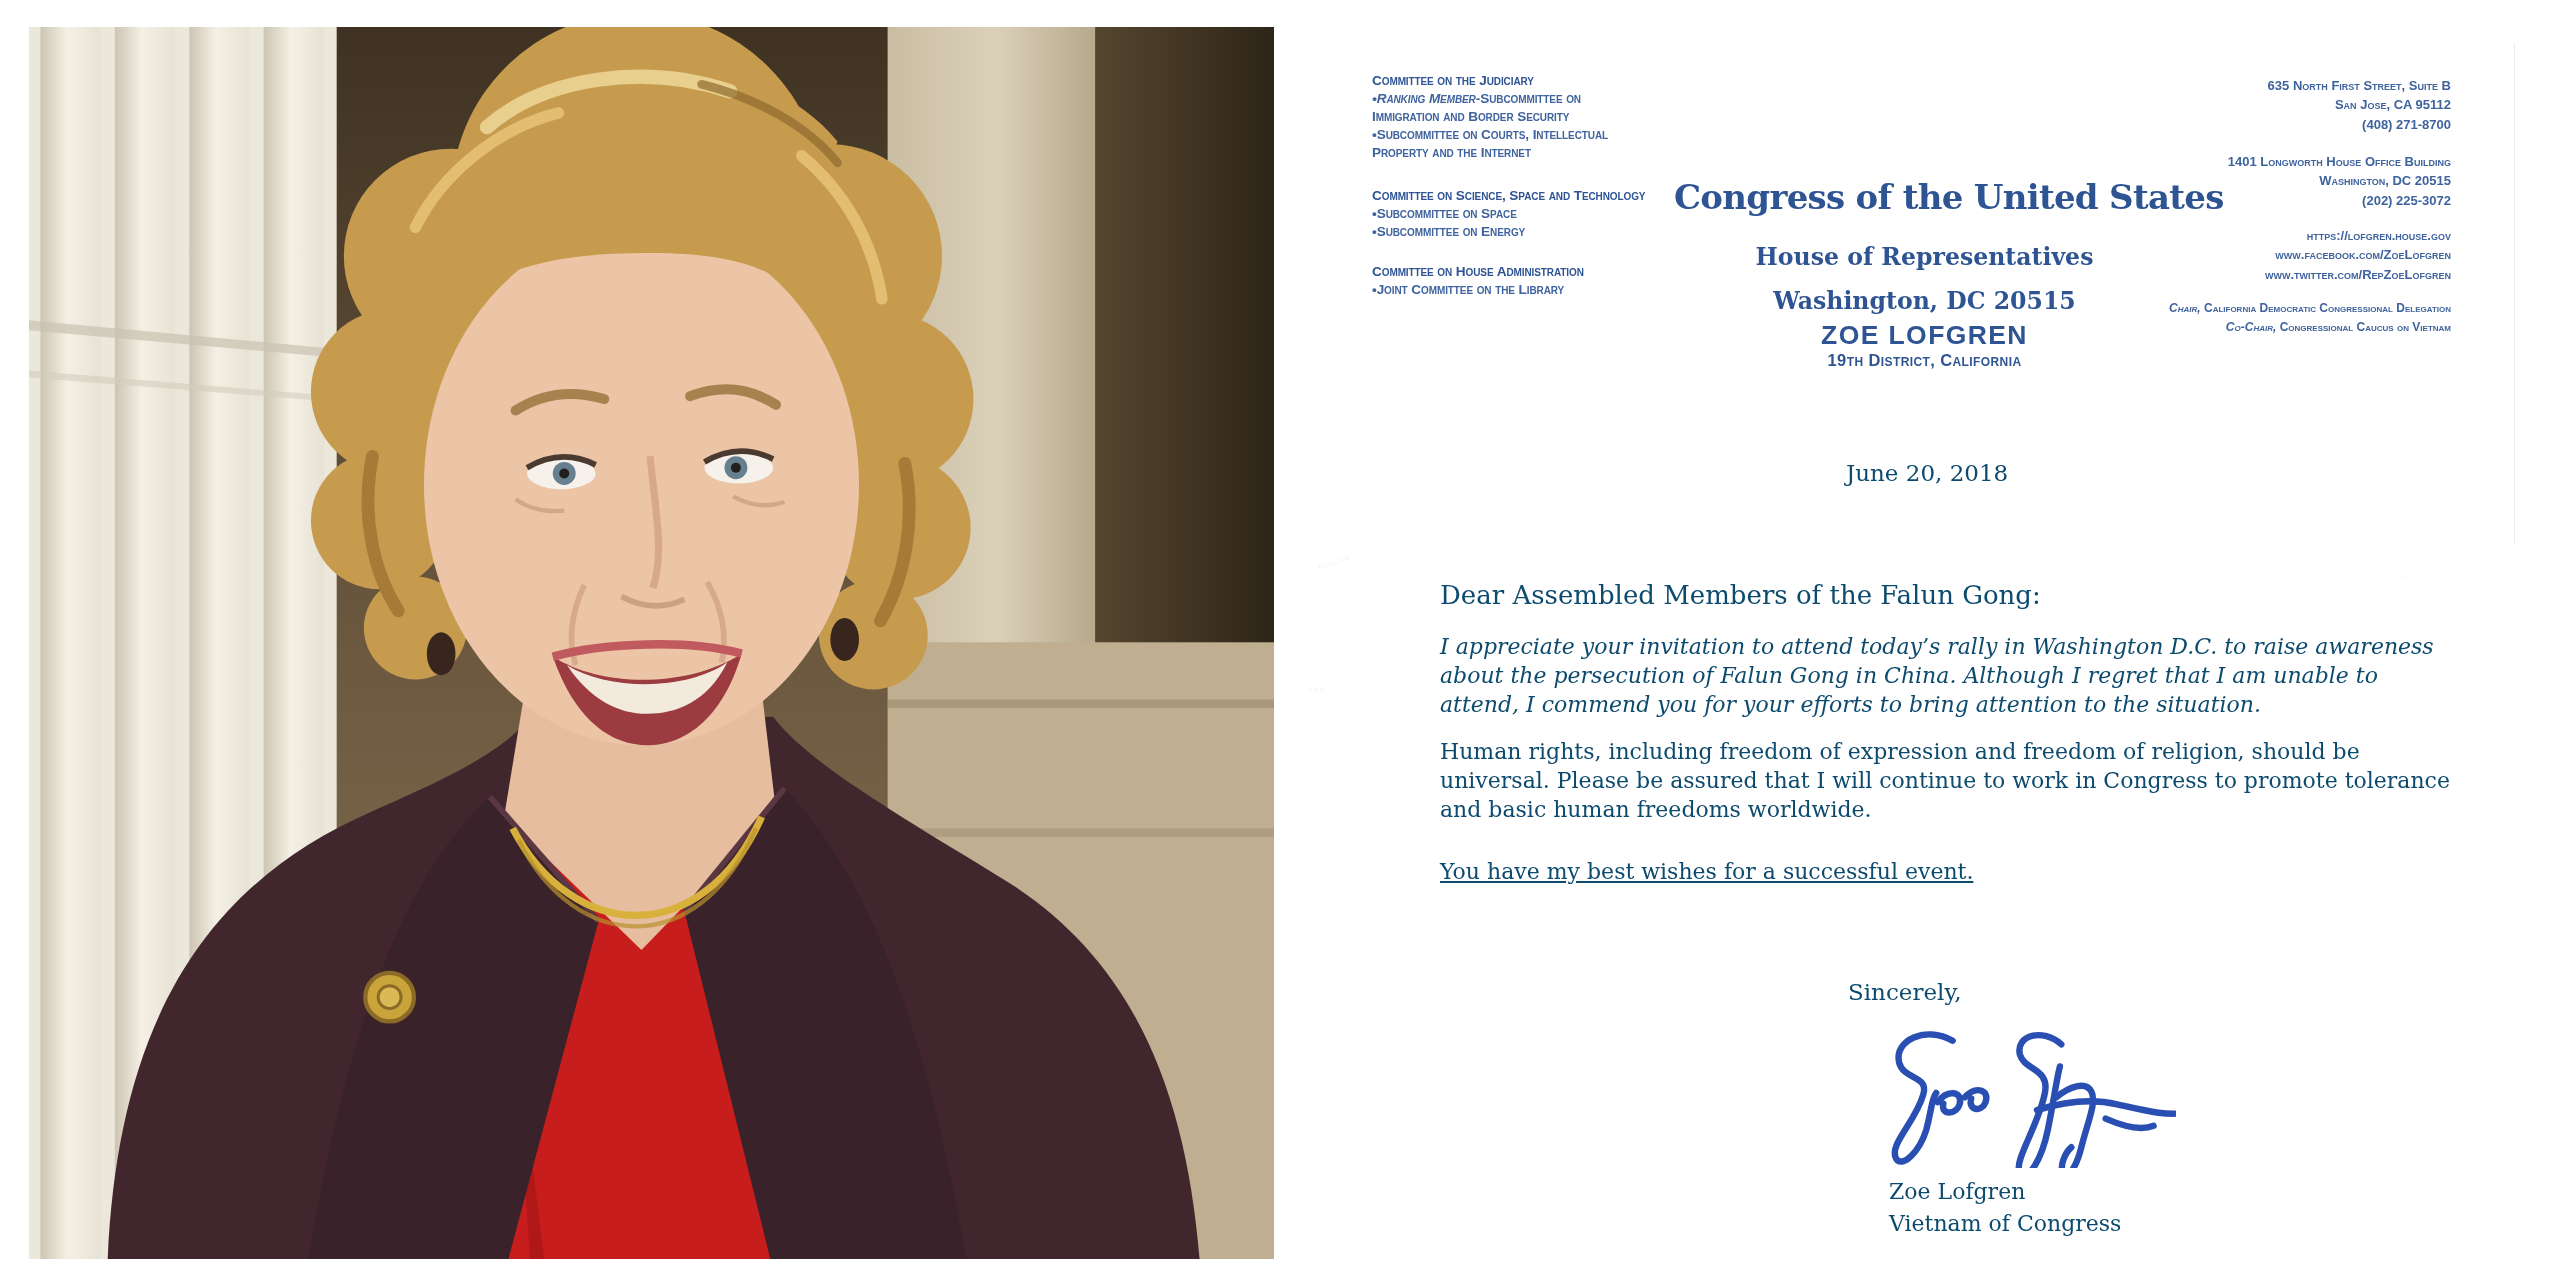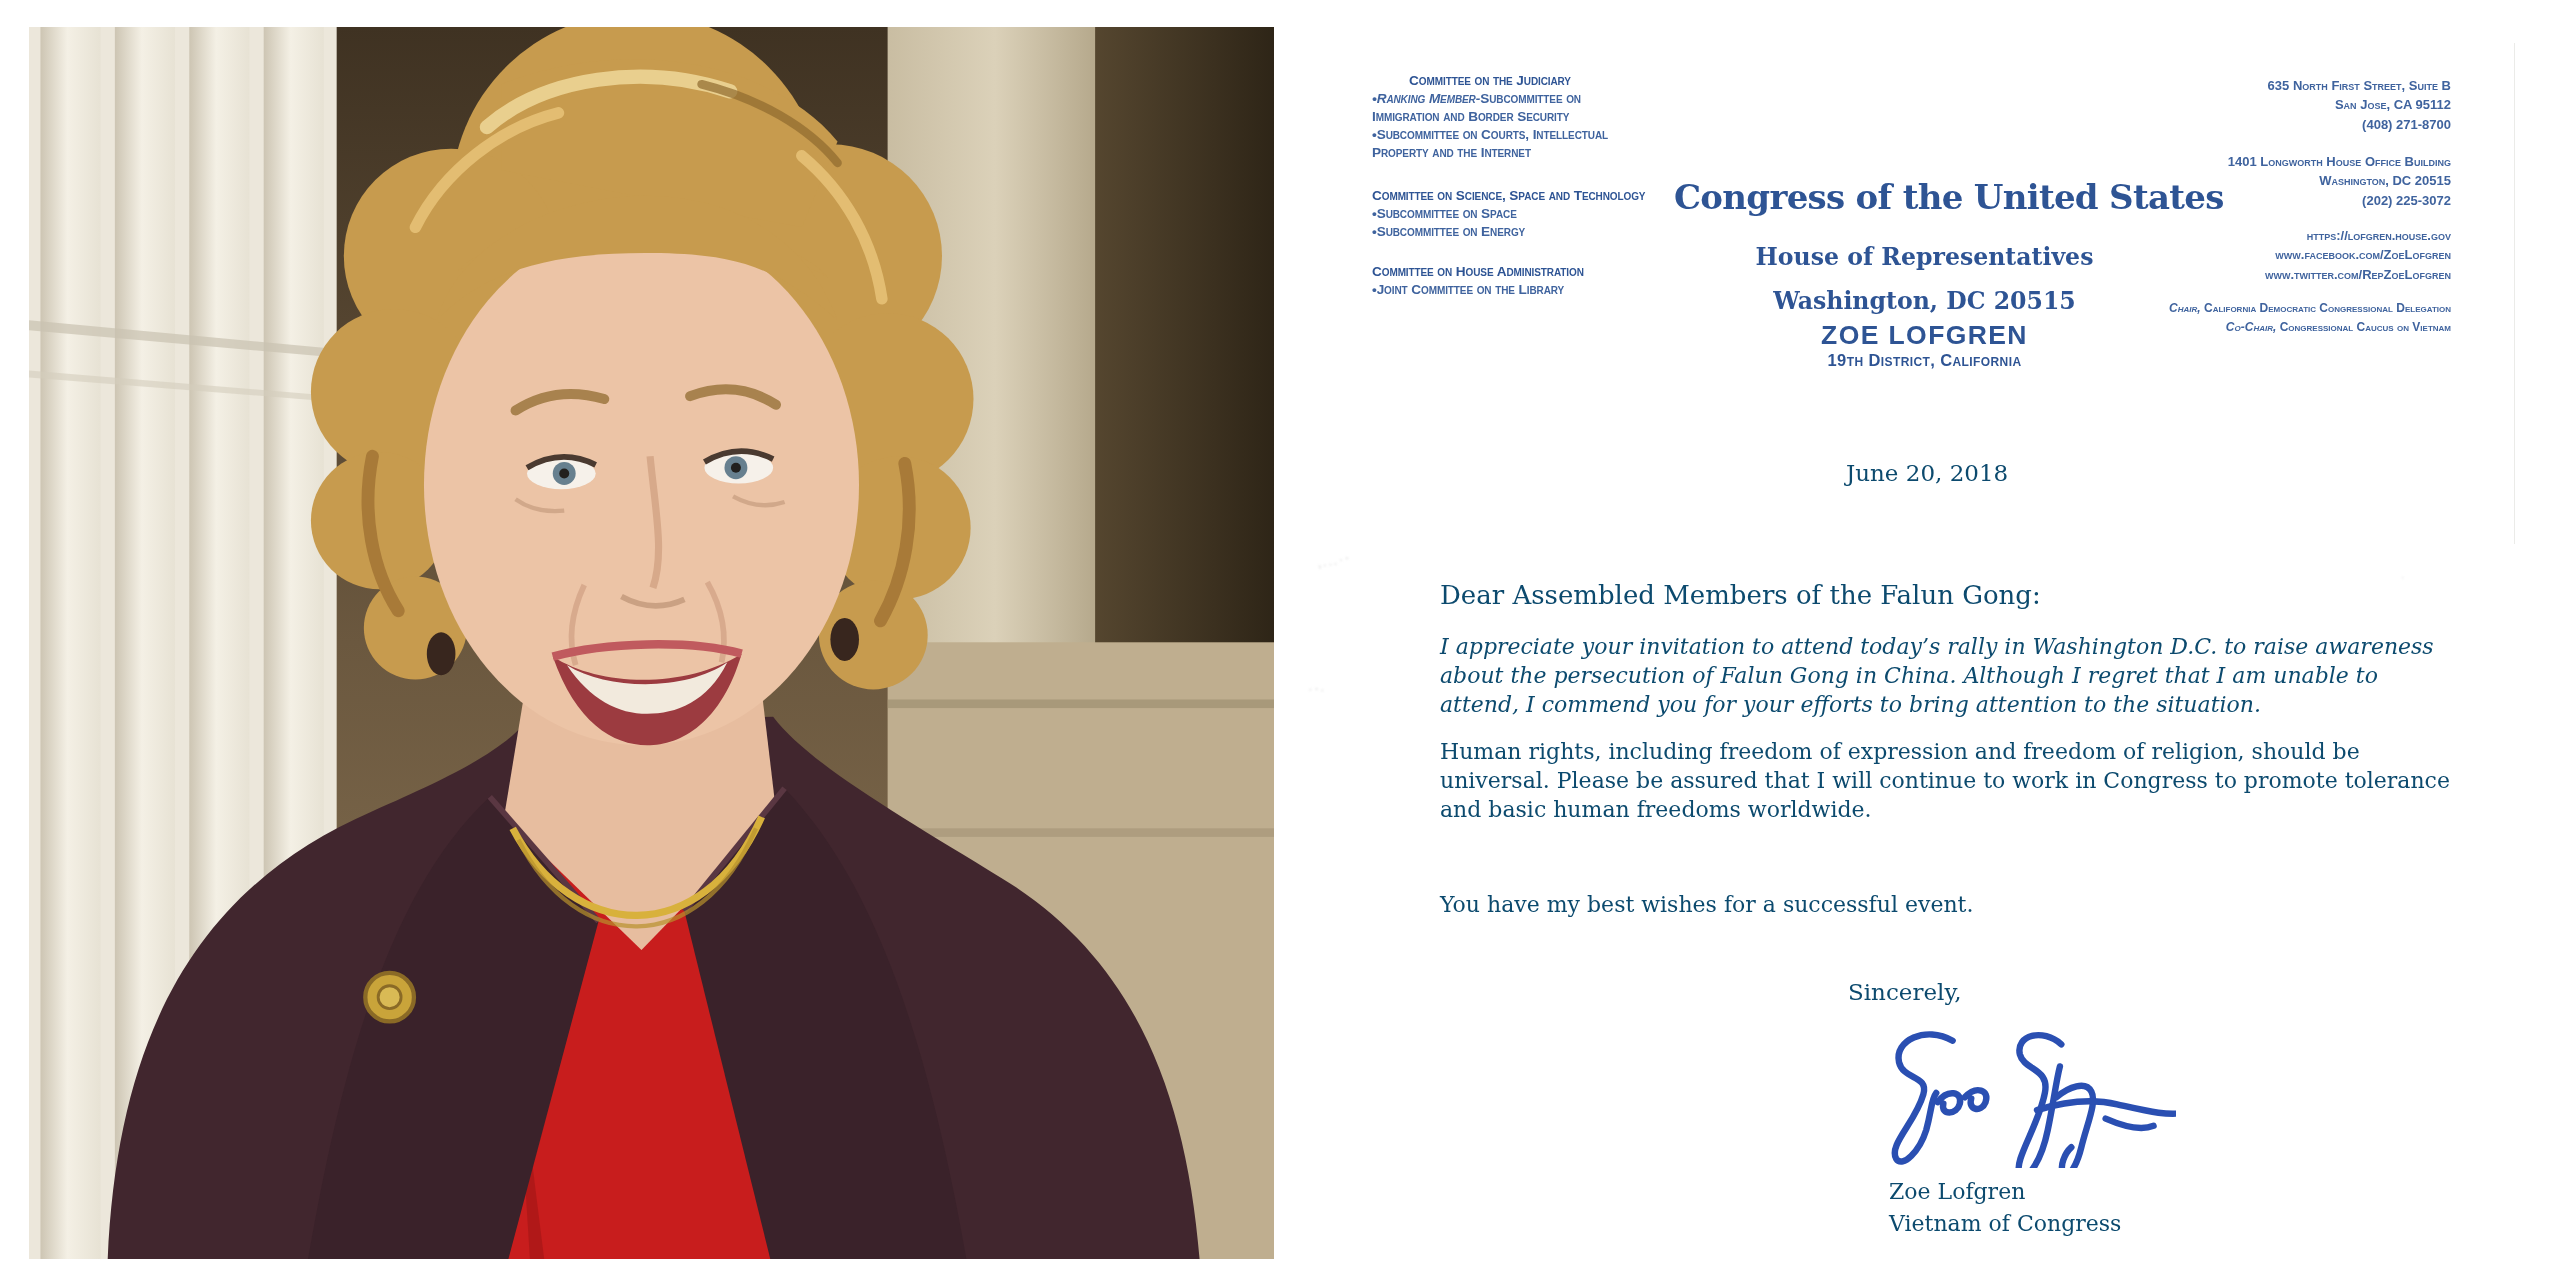--- a/index.html
+++ b/index.html
@@ -11,21 +11,21 @@
   .photo { position:absolute; left:29px; top:27px; width:1245px; height:1232px; overflow:hidden; }
   .photo svg { display:block; width:100%; height:100%; }
 
   
   .letter { position:absolute; left:1288px; top:0; width:1288px; height:1288px; background:#ffffff; }
 
   
   .committees { position:absolute; left:84px; top:0; width:301px; }
   .cm-group { position:absolute; left:0; }
   .cm-title { font-variant:small-caps; font-weight:bold; font-size:13.6px; letter-spacing:-0.1px;
-              color:#2e5494; line-height:18px; white-space:nowrap;text-align:center; }
+              color:#2e5494; line-height:18px; white-space:nowrap; }
   .cm-line  { font-variant:small-caps; font-weight:bold; font-size:13.6px; letter-spacing:-0.1px;
               color:#3f639e; line-height:18px; white-space:nowrap; }
   .cm-line em, .role-line em { font-style:italic; font-weight:bold; }
 
   
   .masthead { position:absolute; left:386px; top:0; width:501px; text-align:center; }
   .mast-congress { position:absolute; left:0; top:177px; width:501px;
       font-family:"DejaVu Serif", serif; font-weight:bold; font-size:34px; letter-spacing:-0.7px;
       color:#2e5494; white-space:nowrap; }
   .mast-house { position:absolute; left:0; top:243px; width:501px;
@@ -44,21 +44,21 @@
   .office-line { font-variant:small-caps; font-weight:bold; font-size:13px; color:#3f639e;
                  line-height:19.3px; white-space:nowrap; }
   .role-line { font-variant:small-caps; font-weight:bold; font-size:12px; color:#3f639e;
                line-height:19.3px; white-space:nowrap;margin-left:43px; }
 
   
   .serif { font-family:"DejaVu Serif","Liberation Serif",serif; color:#0c4a6e; }
   .date { position:absolute; left:558px; top:460px; font-size:23px; }
   .salutation { position:absolute; left:152px; top:580px; font-size:26px; }
   .para { position:absolute; left:152px; width:1016px; font-size:22px; line-height:29px; }
-  .p1 { top:632px;font-style:italic; } .p2 { top:737px; } .p3 { top:890px; }
+  .p1 { top:632px;font-style:italic; } .p2 { top:737px; } .p3 { top:857px;text-decoration:underline; }
   .closing { position:absolute; left:560px; top:979px; font-size:23px; }
   .sig-wrap { position:absolute; left:580px; top:1025px; width:308px; height:143px; }
   .sig-name  { position:absolute; left:601px; top:1179px; font-size:22px; }
   .sig-title { position:absolute; left:601px; top:1211px; font-size:22px; }
 
   
   .scan-vline { position:absolute; left:1226px; top:43px; width:1.4px; height:501px;
                 background:#ebebe8; }
   .smudge { position:absolute; color:#b9b9b9; opacity:0.5; font-size:14.3px;
             filter:blur(1.1px); letter-spacing:1.4px; }

